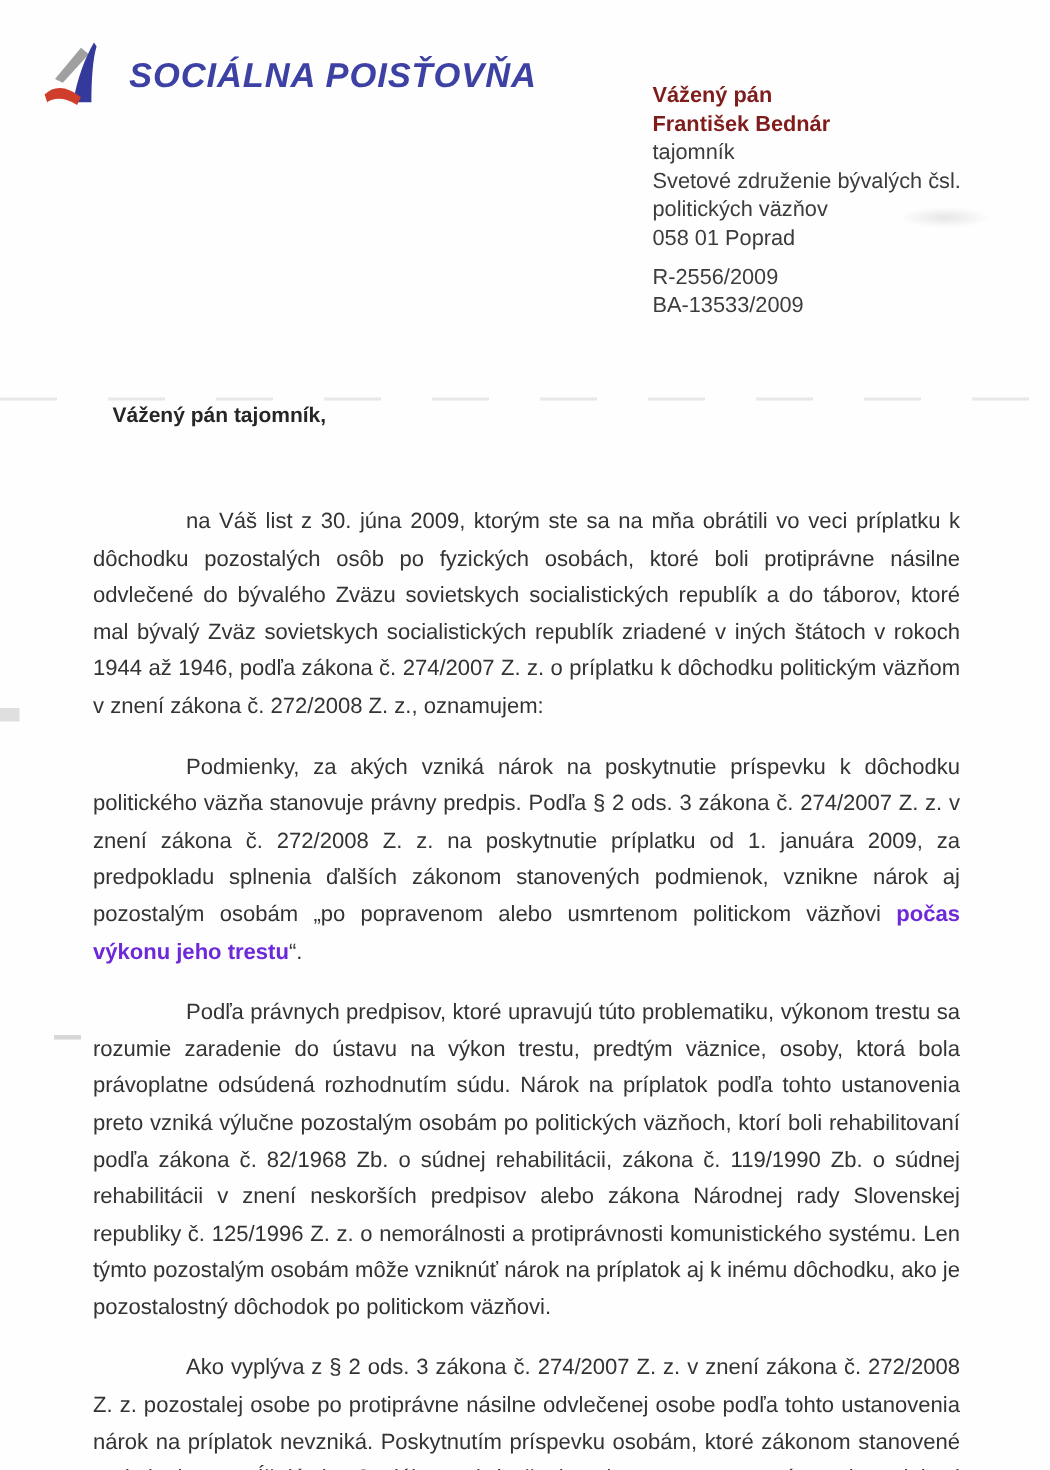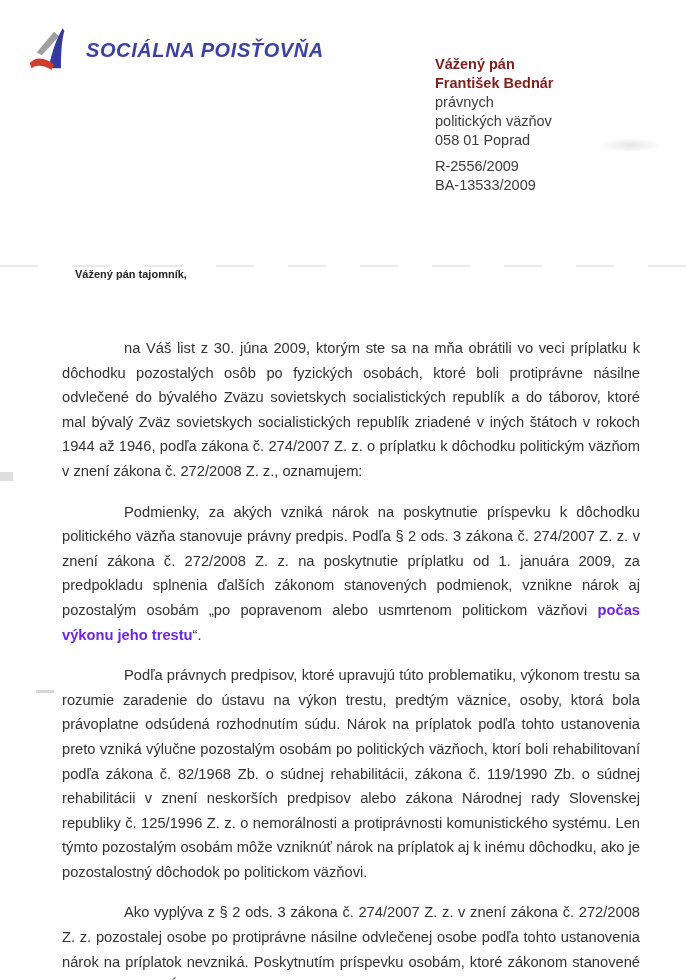--- a/index.html
+++ b/index.html
@@ -13,38 +13,38 @@
     overflow:hidden;
   }
   
   .logo{
     position:absolute;left:28px;top:26px;
     display:flex;align-items:center;
   }
   .logo-mark{width:52px;height:48px;flex:0 0 auto;}
   .logo-text{
     margin-left:6px;
-    font-size:20px;
+    font-size:23px;
     font-weight:bold;
     font-style:italic;
     letter-spacing:.6px;
     color:#3c41a3;
     white-space:nowrap;
   }
   
   .addr{
     position:absolute;left:435px;top:55px;
     font-size:14.5px;line-height:19px;color:#3c3c3c;
   }
   .addr .b{font-weight:bold;color:#7f1d1d;}
   .refblock{margin-top:7px;}
   
   .salutation{
     position:absolute;left:75px;top:268px;
-    font-size:11px;font-weight:bold;color:#262626;
+    font-size:14px;font-weight:bold;color:#262626;
     margin:0;
   }
   
   .body{
     position:absolute;left:46px;top:320px;width:610px;
     font-size:14.7px;line-height:24.6px;
     text-align:justify;
     color:#333333;
   }
   .body p{margin:16px;text-indent:62px;}
@@ -77,21 +77,22 @@
       <path d="M40 2 C33 14 27 30 24 48 L38 48 C38 32 39 14 42 5 Z" fill="#343a9b"></path>
 
       <path d="M2 42 C10 34 20 36 30 44 L27 50 C18 44 9 44 4 48 Z" fill="#cf3d2b"></path>
     </svg>
     <span class="logo-text">SOCIÁLNA POISŤOVŇA</span>
   </div>
 
   <div class="addr">
     <div class="b">Vážený pán</div>
     <div class="b">František Bednár</div>
-    <div>právnych</div>
+    <div>tajomník</div>
+    <div>Svetové združenie bývalých čsl.</div>
     <div>politických väzňov</div>
     <div>058 01 Poprad</div>
     <div class="refblock">
       <div>R-2556/2009</div>
       <div>BA-13533/2009</div>
     </div>
   </div>
 
   <div class="scan-line"></div>
   <div class="scan-mark-a"></div>

